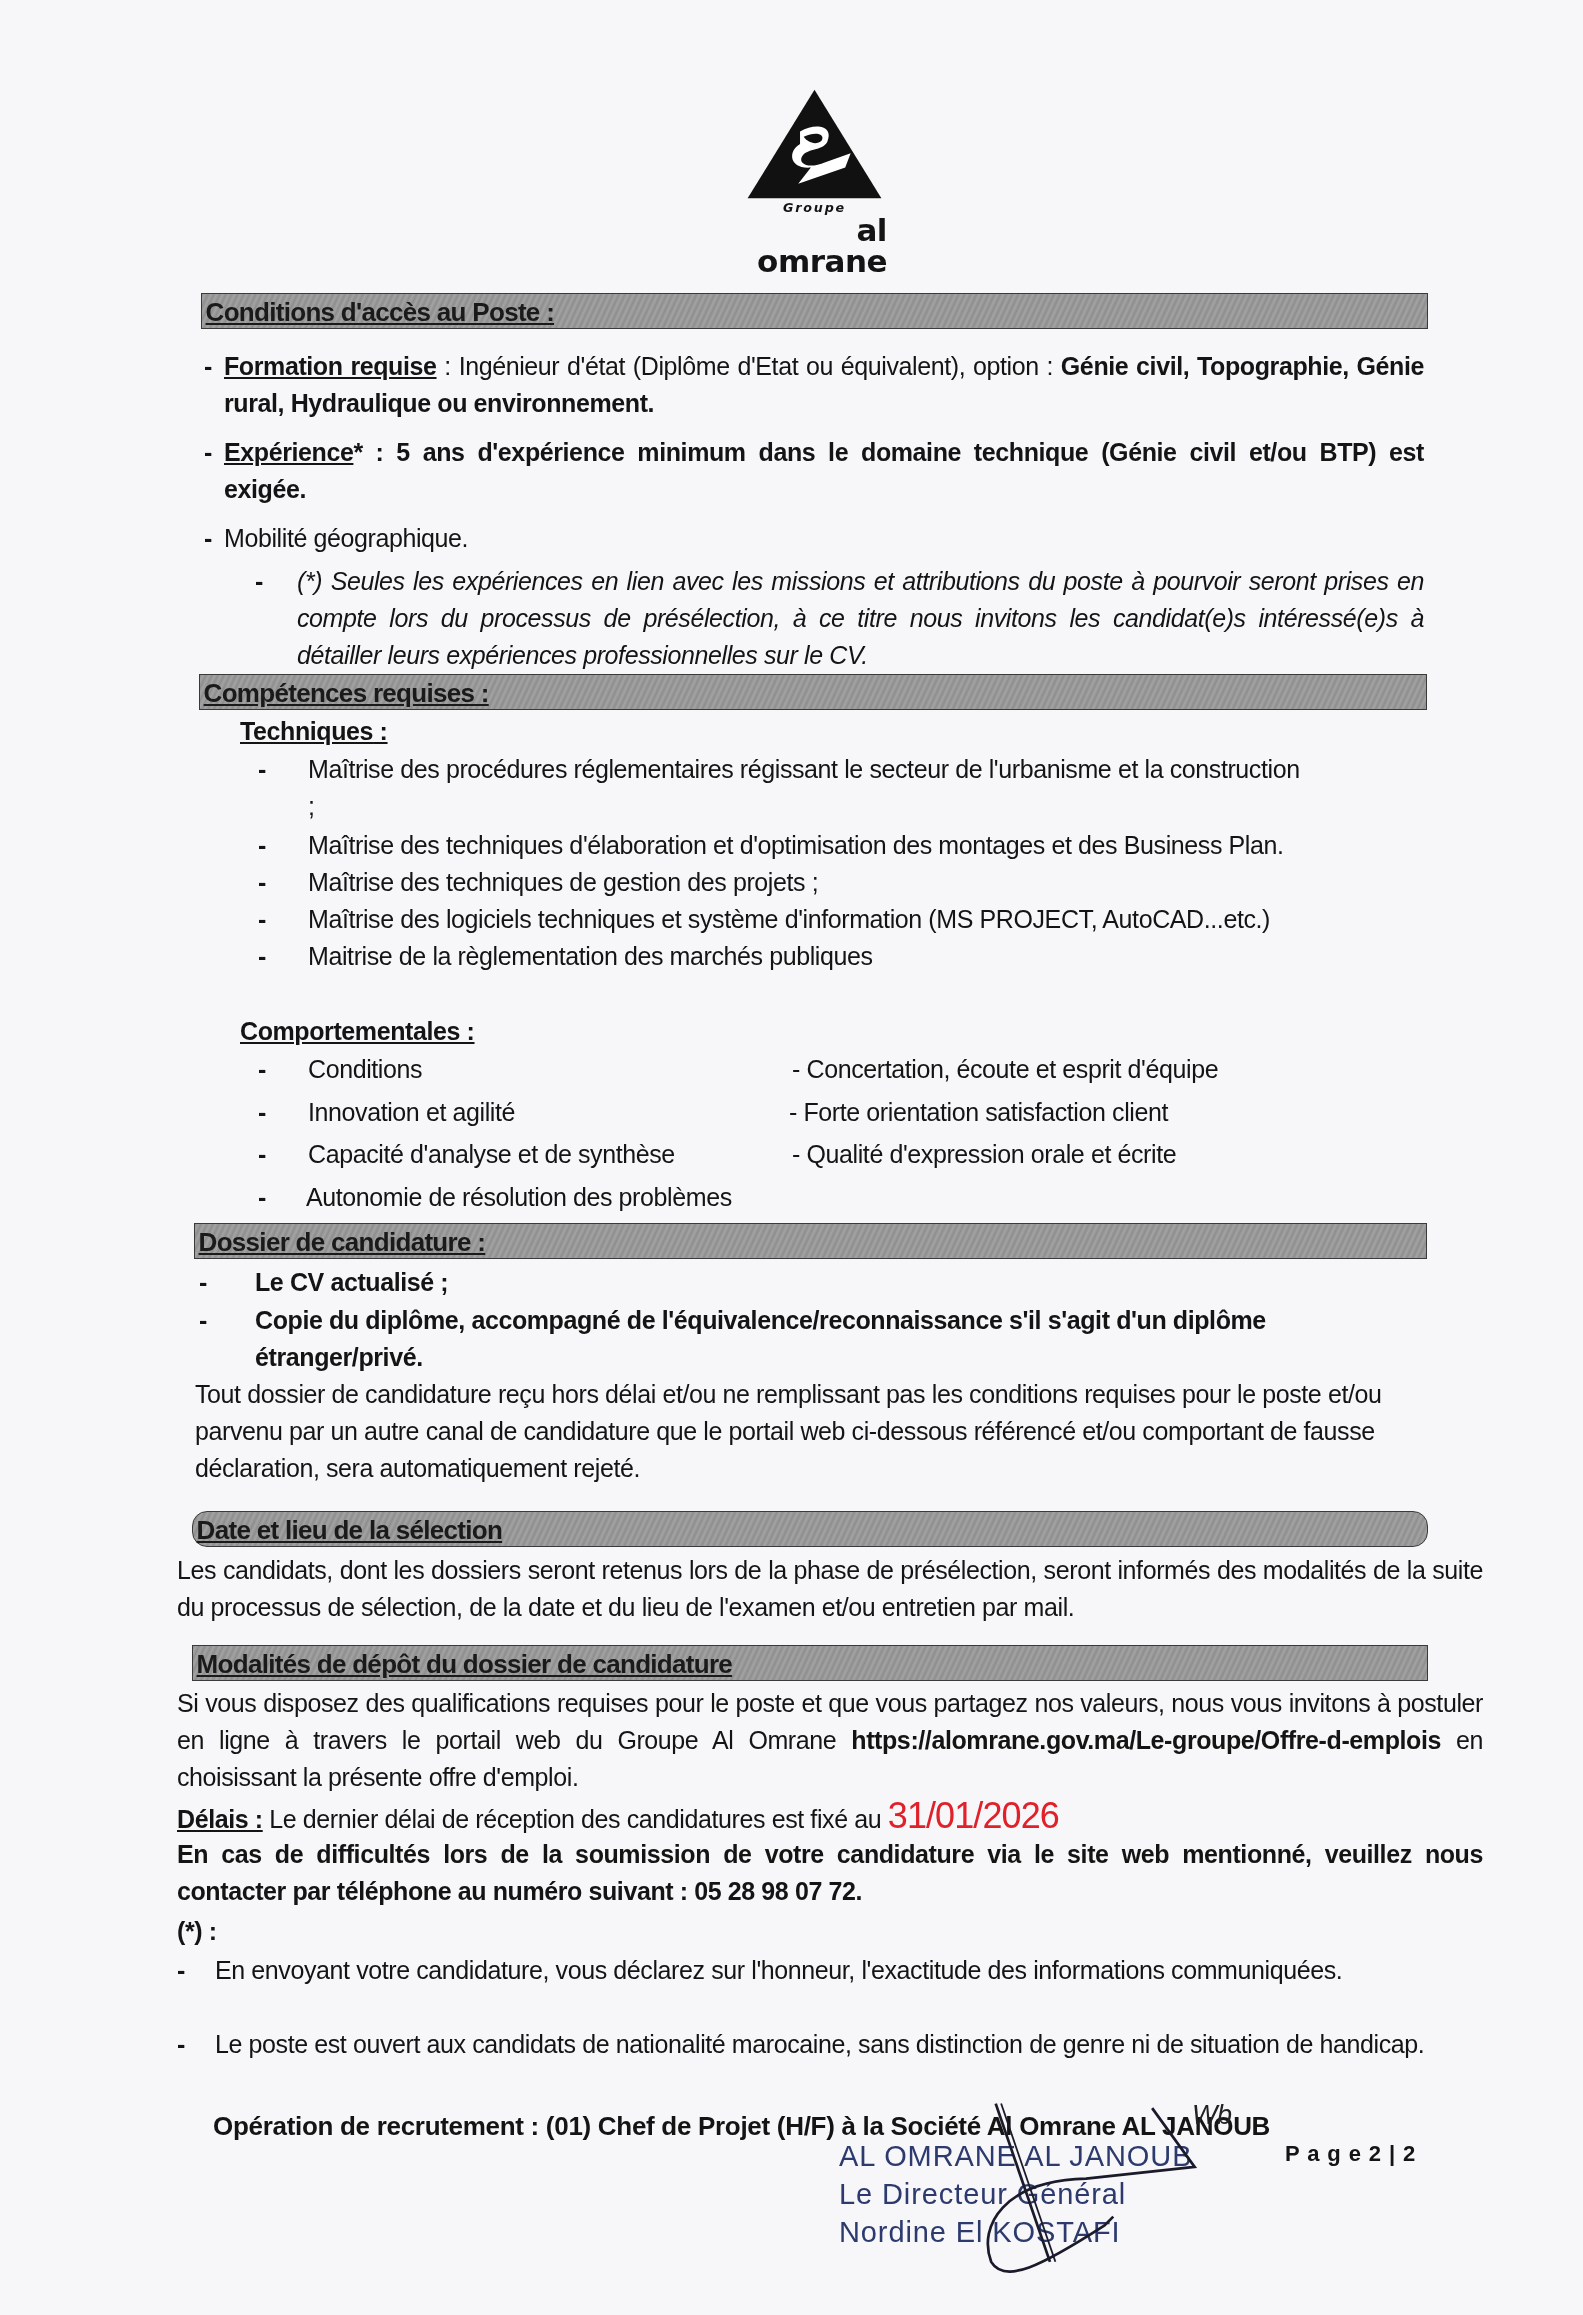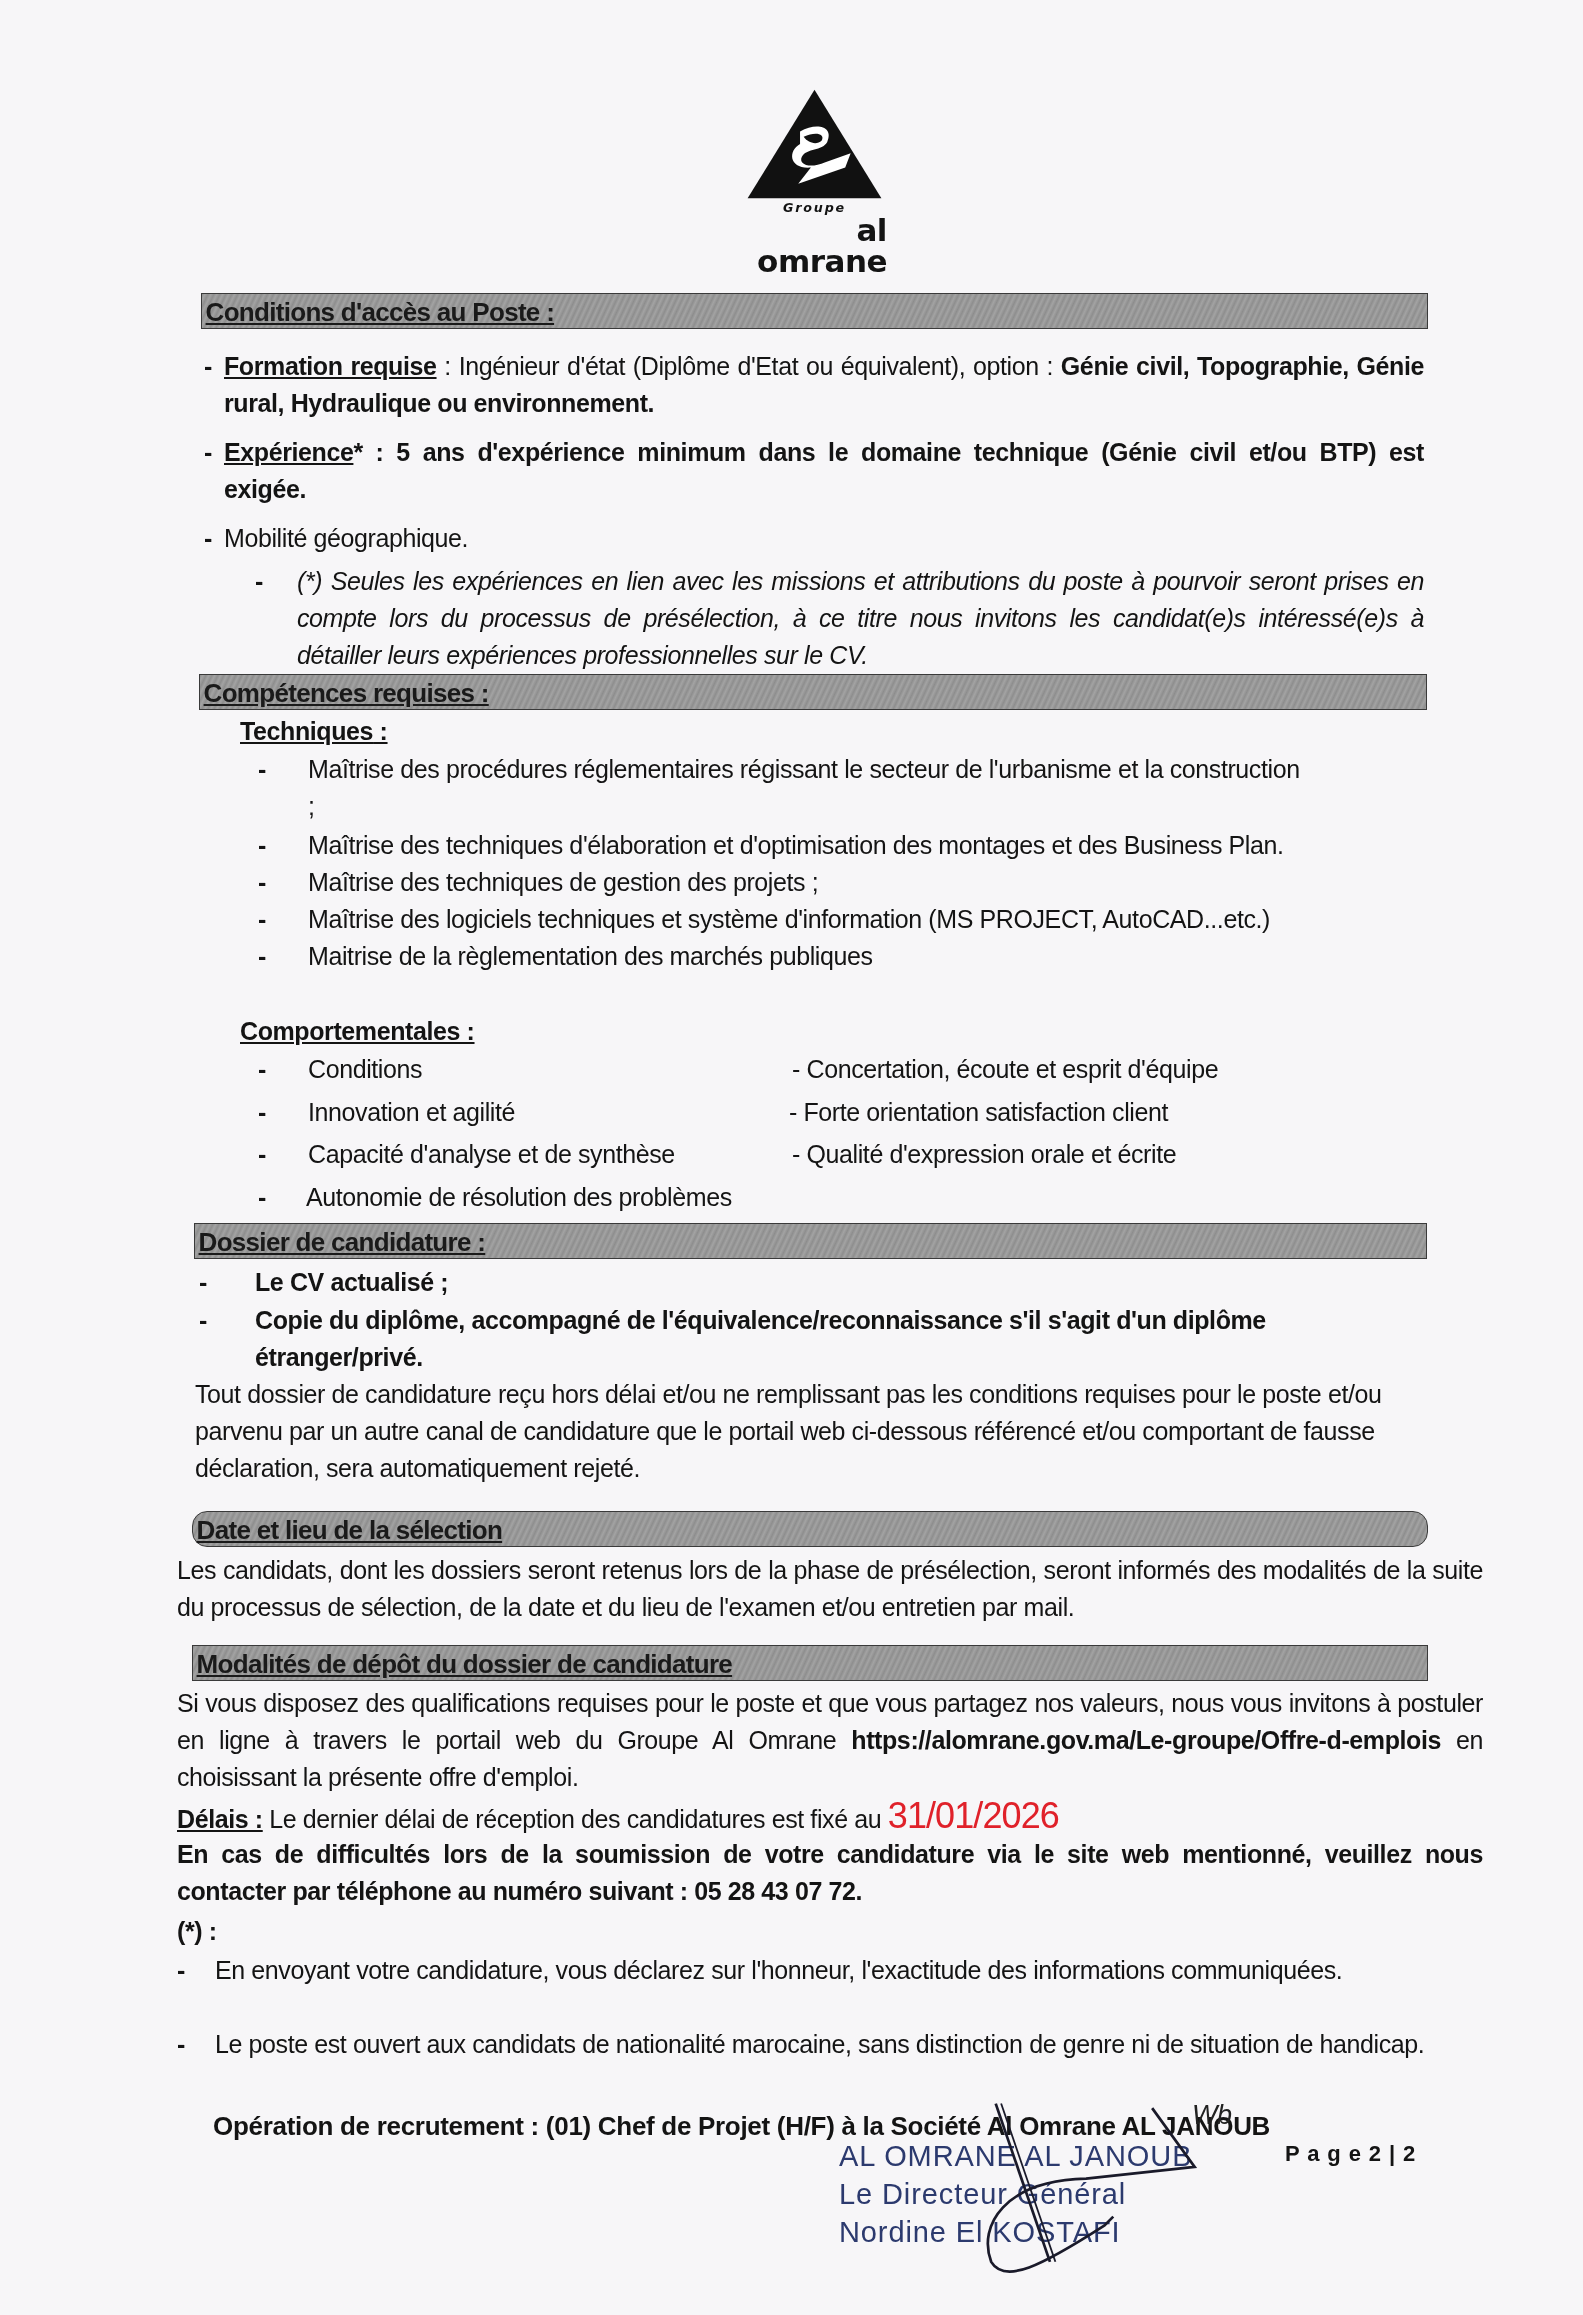--- a/index.html
+++ b/index.html
@@ -121,21 +121,21 @@
 
   <div class="bar" style="left:192px; top:1645px; width:1236px;">
     <span>Modalités de dépôt du dossier de candidature</span>
   </div>
   <div class="t justify" style="left:177px; top:1685px; width:1306px;">
     <span>Si vous disposez des qualifications requises pour le poste et que vous partagez nos valeurs, nous vous invitons à postuler en ligne à travers le portail web du Groupe Al Omrane </span><span class="b">https://alomrane.gov.ma/Le-groupe/Offre-d-emplois</span><span> en choisissant la présente offre d'emploi.</span>
   </div>
   <div class="t" style="left:177px; top:1797px;">
     <span class="u">Délais :</span><span> Le dernier délai de réception des candidatures est fixé au </span><span class="red">31/01/2026</span>
   </div>
-  <div class="t b justify" style="left:177px; top:1836px; width:1306px;">En cas de difficultés lors de la soumission de votre candidature via le site web mentionné, veuillez nous contacter par téléphone au numéro suivant : 05 28 43 07 72.</div>
+  <div class="t b justify" style="left:177px; top:1836px; width:1306px;">En cas de difficultés lors de la soumission de votre candidature via le site web mentionné, veuillez nous contacter par téléphone au numéro suivant : 05 28 98 07 72.</div>
   <div class="t b" style="left:177px; top:1913px;">(*) :</div>
 
   <div class="dash" style="left:177px; top:1952px;">-</div>
   <div class="t justify" style="left:215px; top:1952px; width:1266px;">En envoyant votre candidature, vous déclarez sur l'honneur, l'exactitude des informations communiquées.</div>
   <div class="dash" style="left:177px; top:2026px;">-</div>
   <div class="t justify" style="left:215px; top:2026px; width:1266px;">Le poste est ouvert aux candidats de nationalité marocaine, sans distinction de genre ni de situation de handicap.</div>
 
   <div class="t b" style="left:213px; top:2108px; font-size:26px; letter-spacing:-0.3px;">Opération de recrutement : (01) Chef de Projet (H/F)  à la Société Al Omrane AL JANOUB</div>
   <div class="t b" style="left:1285px; top:2135px; font-size:22px; letter-spacing:0.9px;">P a g e  2 | 2</div>
 

